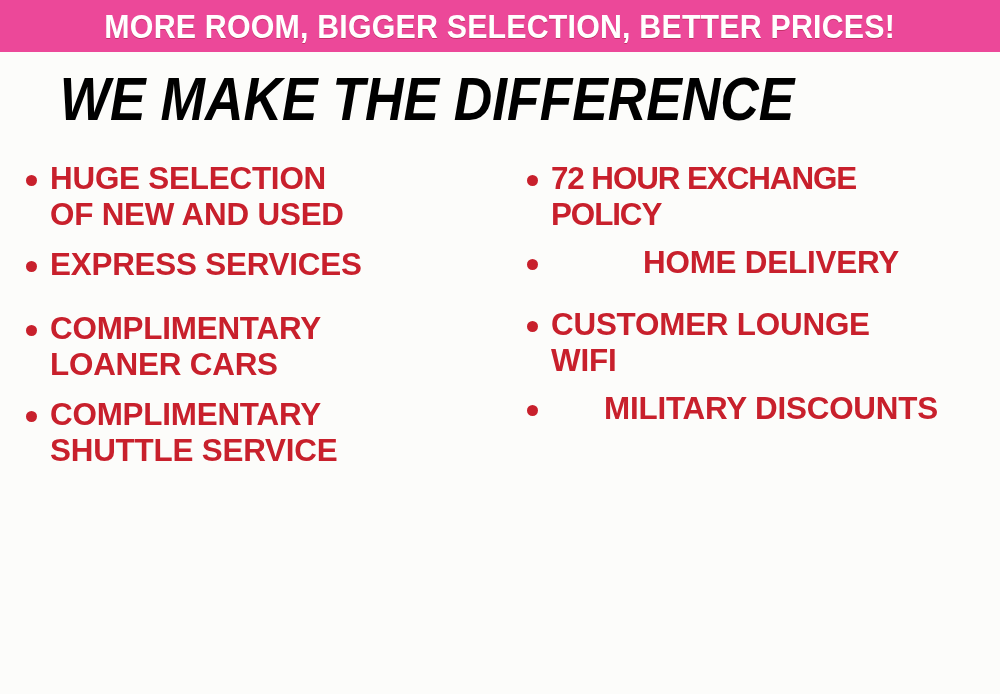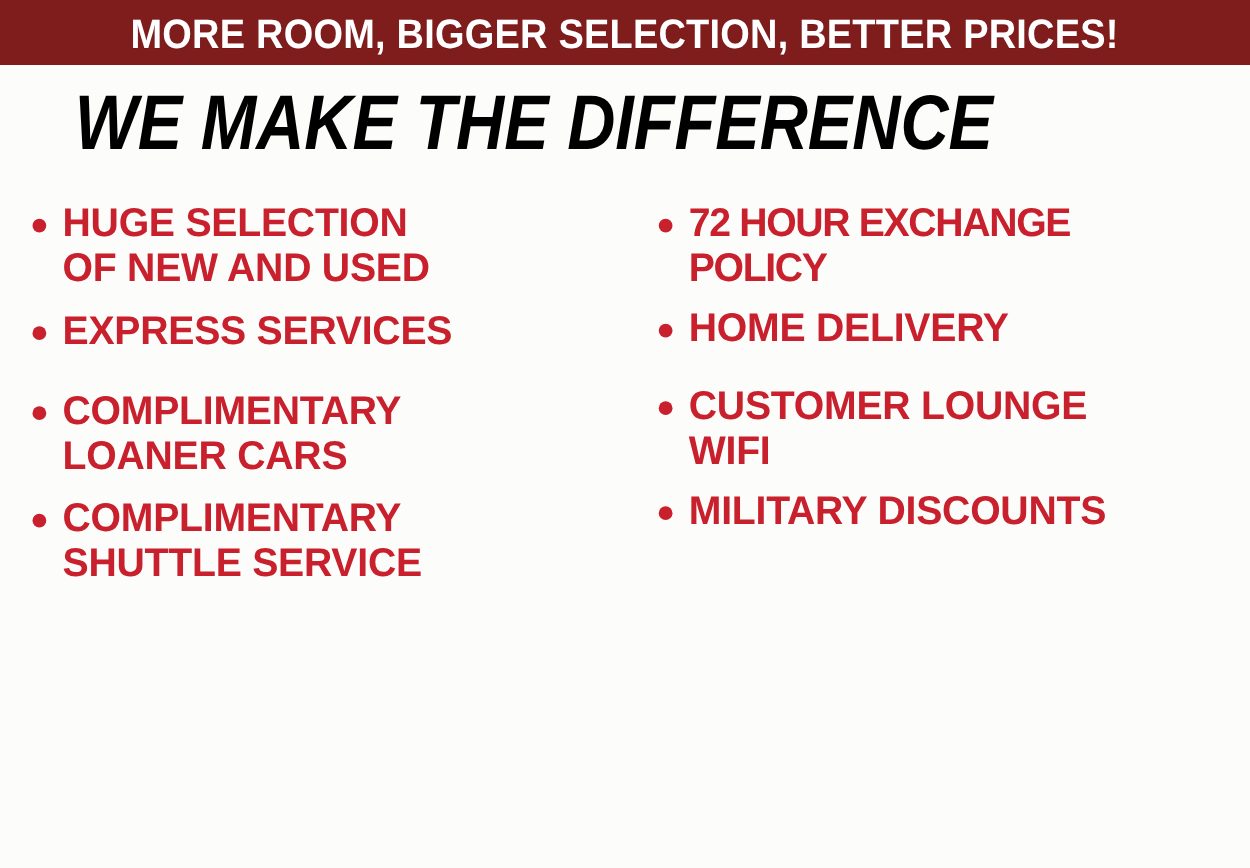--- a/index.html
+++ b/index.html
@@ -20,21 +20,21 @@
     background: #fcfcfa;
   }
 
   
   .top-banner {
     position: absolute;
     left: 0;
     top: 0;
     width: 1000px;
     height: 52px;
-    background: #7f1d1d;
+    background: #ec4899;
     display: flex;
     align-items: center;
     justify-content: center;
   }
   .top-banner-text {
     color: #ffffff;
     font-family: "Liberation Sans Narrow", "Liberation Sans", sans-serif;
     font-weight: bold;
     font-size: 33px;
     letter-spacing: 0.2px;
@@ -109,21 +109,21 @@
     transform-origin: left center;
   }
   .bullet-label.tight {
     letter-spacing: -1.1px;
   }
 
   
   .column-left  .bullet-item.two-line  { margin-bottom: 14px; }
   .column-left  .bullet-item.one-line  { margin-bottom: 28px; }
   .column-right .bullet-item.two-line  { margin-bottom: 12px; }
-  .column-right .bullet-item.one-line  { margin-bottom: 26px; }
+  .column-right .bullet-item.one-line  { margin-bottom: 26px; text-align: center; }
 </style>
 </head>
 <body>
 
 <div id="banner-area">
 
   <div class="top-banner">
     <div class="top-banner-text">MORE ROOM, BIGGER SELECTION, BETTER PRICES!</div>
   </div>
 

